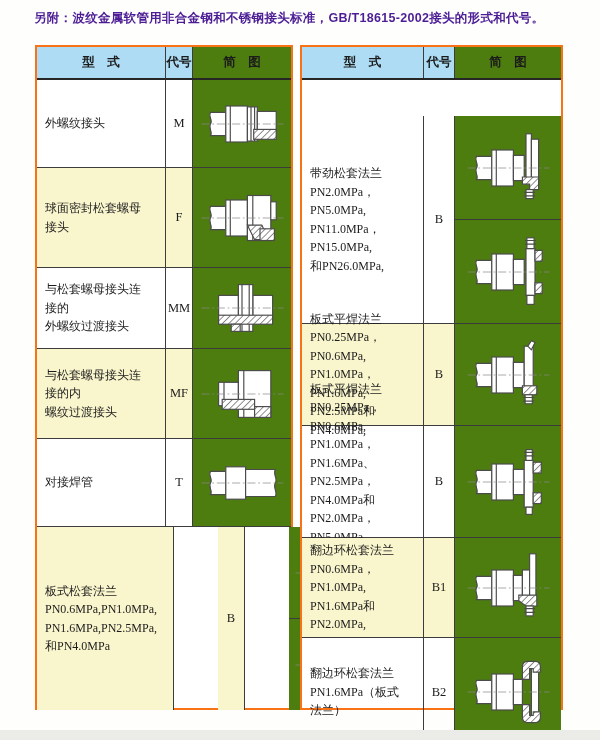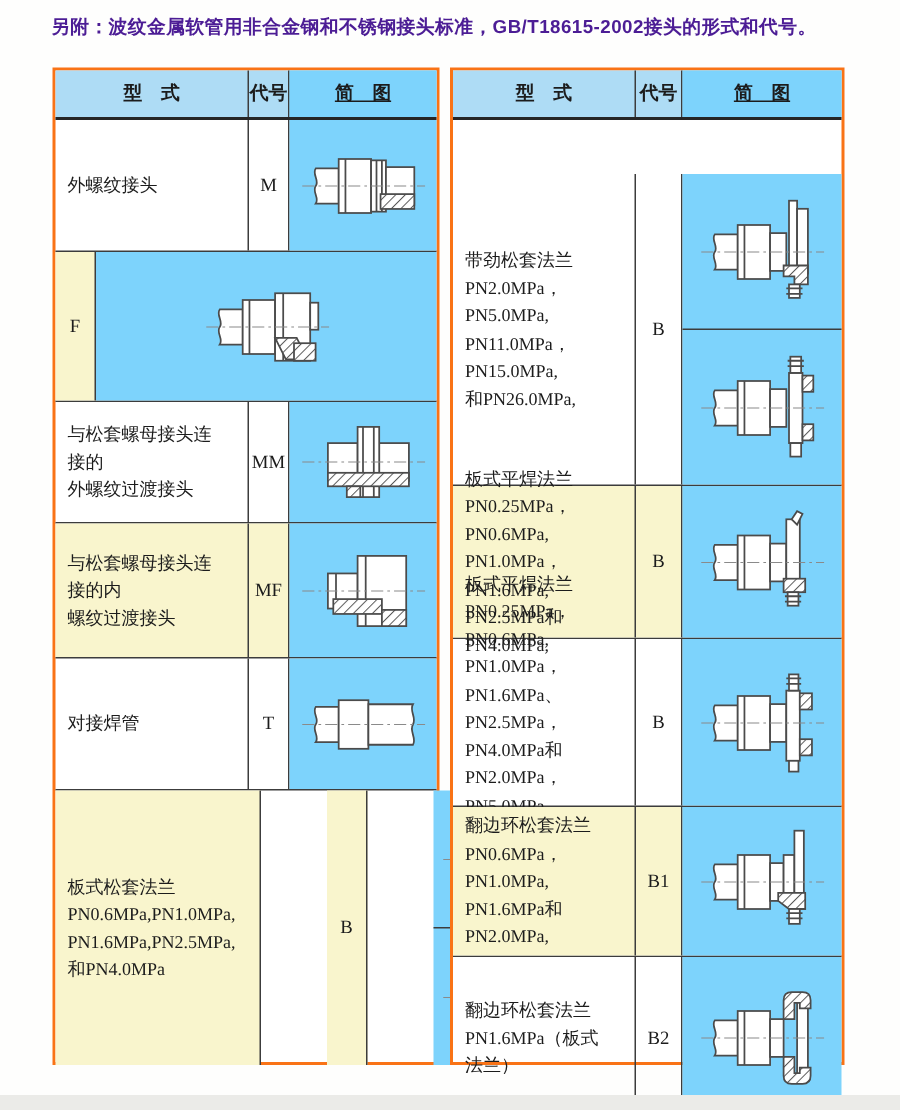--- a/index.html
+++ b/index.html
@@ -12,21 +12,21 @@
        display:flex;flex-direction:column;}
   .lt{left:35px;width:254px;height:661px;}
   .rt{left:300px;width:259px;height:661px;}
   .thead{display:flex;flex:0 0 31px;background:#aedcf5;border-bottom:2px solid #262626;
        font-weight:bold;font-size:12.5px;}
   .row{display:flex;border-bottom:1px solid #3c3c3c;box-sizing:border-box;}
   .rows .row:last-child{border-bottom:none;}
   .cell{box-sizing:border-box;display:flex;align-items:center;}
   .type{border-right:1px solid #3c3c3c;padding:4px 16px 4px 8px;}
   .code{border-right:1px solid #3c3c3c;justify-content:center;}
-  .diag{flex:1 1 auto;flex-direction:column;align-items:stretch;padding:0;background:#7dd3fc;text-decoration:underline;}
+  .diag{flex:1 1 auto;flex-direction:column;align-items:stretch;padding:0;background:#4d7c0f;}
   .lt .type{flex:0 0 129px;}  .lt .code{flex:0 0 27px;}
   .rt .type{flex:0 0 122px;}  .rt .code{flex:0 0 31px;}
   .th{justify-content:center;padding:0;}
   .hl{background:#f9f5cd;}
   .type-text{font-size:12px;line-height:18.5px;}
   .code-label{font-size:12.5px;}
   .dbox{flex:1 1 0;display:flex;align-items:center;justify-content:center;min-height:0;}
   .dbox + .dbox{border-top:1px solid #3c3c3c;}
   .dbox svg{width:94px;height:72px;max-height:96%;}
   .s{stroke:#4b4b4b;stroke-width:1.3;fill:none;stroke-linejoin:miter;}
@@ -74,20 +74,25 @@
               <rect class="s f" x="56" y="21" width="11" height="38"></rect>
               <path class="s" d="M60,21 V59 M64,21 V59"></path>
               <rect class="s f" x="67" y="26" width="21" height="28"></rect>
               <rect class="s h" x="63" y="46" width="25" height="11"></rect>
               <path class="cl" d="M5,40 H96"></path>
             </svg>
           </div>
         </div>
       </div>
       <div class="row" style="height: 100px;">
+        <div class="cell type hl">
+          <div class="type-text">
+            <div>球面密封松套螺母接头</div>
+          </div>
+        </div>
         <div class="cell code hl">
           <span class="code-label">F</span>
         </div>
         <div class="cell diag">
           <div class="dbox">
             <svg viewBox="0 0 100 80">
               <path class="s f" d="M15,27 C12,31 18,36 15,40 C12,44 18,49 15,53 L32,53 L32,27 Z"></path>
               <rect class="s f" x="32" y="20" width="24" height="40"></rect>
               <path class="s" d="M37,20 V60"></path>
               <rect class="s f" x="56" y="15" width="26" height="50"></rect>

